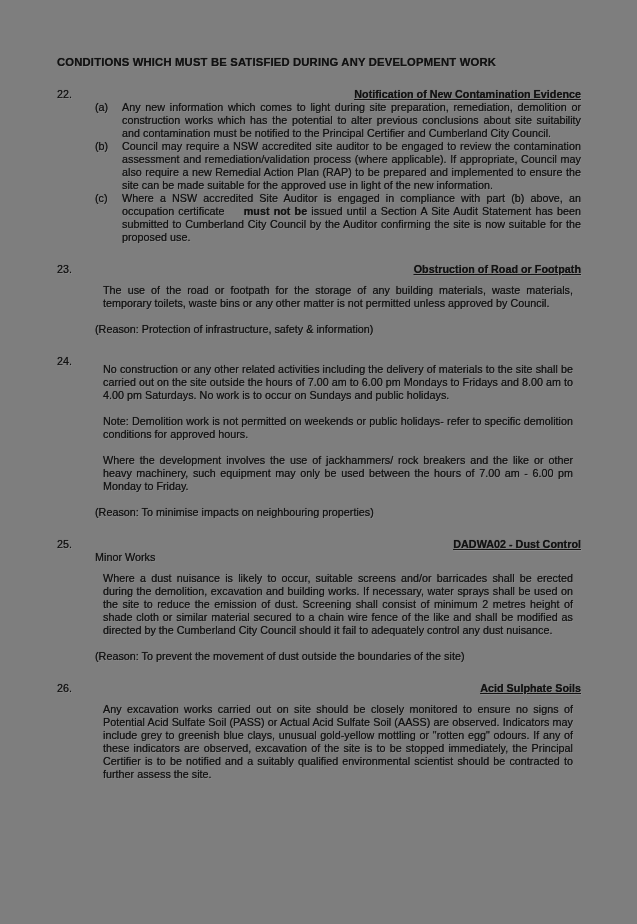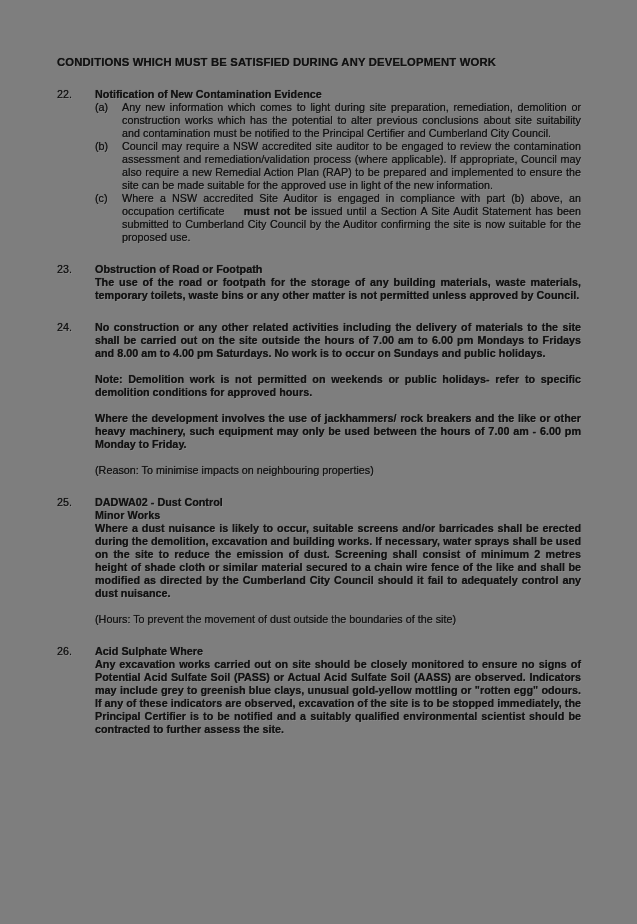--- a/index.html
+++ b/index.html
@@ -35,26 +35,27 @@
     align-items: flex-start;
   }
   .num {
     flex: none;
     width: 38px;
     font-weight: normal;
   }
   .cbody { flex: 1; min-width: 0; }
   .ctitle {
     font-weight: bold;
+    text-decoration: underline;
+    text-align: right;
   }
-  .csubtitle { font-weight: bold; }
+  .csubtitle { font-weight: normal; }
   .para {
-    margin: 0;
+    margin: 8px;
     text-align: justify;
-    font-weight: bold;
   }
   .para + .para { margin-top: 13px; }
   .subitem { display: flex; align-items: flex-start; }
   .sublabel { flex: none; width: 27px; }
   .subtext { flex: 1; min-width: 0; text-align: justify; }
   .reason { margin-top: 13px; }
   b { font-weight: bold; padding-left: 15px; }
 </style>
 </head>
 <body>
@@ -81,45 +82,46 @@
           <div class="subtext"><span>Where a NSW accredited Site Auditor is engaged in compliance with part (b) above, an occupation certificate </span><b>must not be</b><span> issued until a Section A Site Audit Statement has been submitted to Cumberland City Council by the Auditor confirming the site is now suitable for the proposed use.</span></div>
         </div>
       </div>
     </section>
 
     <section class="cond">
       <div class="num">23.</div>
       <div class="cbody">
         <div class="ctitle">Obstruction of Road or Footpath</div>
         <p class="para">The use of the road or footpath for the storage of any building materials, waste materials, temporary toilets, waste bins or any other matter is not permitted unless approved by Council.</p>
+        <div class="reason">(Reason: Protection of infrastructure, safety &amp; information)</div>
       </div>
     </section>
 
     <section class="cond">
       <div class="num">24.</div>
       <div class="cbody">
         <p class="para">No construction or any other related activities including the delivery of materials to the site shall be carried out on the site outside the hours of 7.00 am to 6.00 pm Mondays to Fridays and 8.00 am to 4.00 pm Saturdays. No work is to occur on Sundays and public holidays.</p>
         <p class="para">Note: Demolition work is not permitted on weekends or public holidays- refer to specific demolition conditions for approved hours.</p>
         <p class="para">Where the development involves the use of jackhammers/ rock breakers and the like or other heavy machinery, such equipment may only be used between the hours of 7.00 am - 6.00 pm Monday to Friday.</p>
         <div class="reason">(Reason: To minimise impacts on neighbouring properties)</div>
       </div>
     </section>
 
     <section class="cond">
       <div class="num">25.</div>
       <div class="cbody">
         <div class="ctitle">DADWA02 - Dust Control</div>
         <div class="csubtitle">Minor Works</div>
         <p class="para">Where a dust nuisance is likely to occur, suitable screens and/or barricades shall be erected during the demolition, excavation and building works. If necessary, water sprays shall be used on the site to reduce the emission of dust. Screening shall consist of minimum 2 metres height of shade cloth or similar material secured to a chain wire fence of the like and shall be modified as directed by the Cumberland City Council should it fail to adequately control any dust nuisance.</p>
-        <div class="reason">(Hours: To prevent the movement of dust outside the boundaries of the site)</div>
+        <div class="reason">(Reason: To prevent the movement of dust outside the boundaries of the site)</div>
       </div>
     </section>
 
     <section class="cond">
       <div class="num">26.</div>
       <div class="cbody">
-        <div class="ctitle">Acid Sulphate Where</div>
+        <div class="ctitle">Acid Sulphate Soils</div>
         <p class="para">Any excavation works carried out on site should be closely monitored to ensure no signs of Potential Acid Sulfate Soil (PASS) or Actual Acid Sulfate Soil (AASS) are observed. Indicators may include grey to greenish blue clays, unusual gold-yellow mottling or "rotten egg" odours. If any of these indicators are observed, excavation of the site is to be stopped immediately, the Principal Certifier is to be notified and a suitably qualified environmental scientist should be contracted to further assess the site.</p>
       </div>
     </section>
 
   </div>
 </div>
 
 </body></html>

